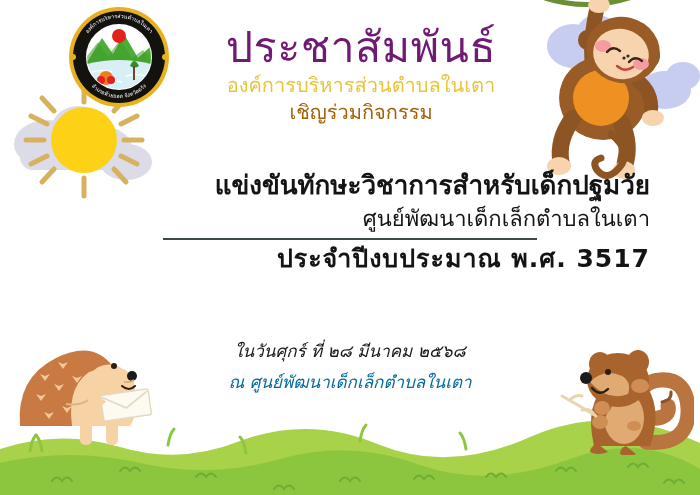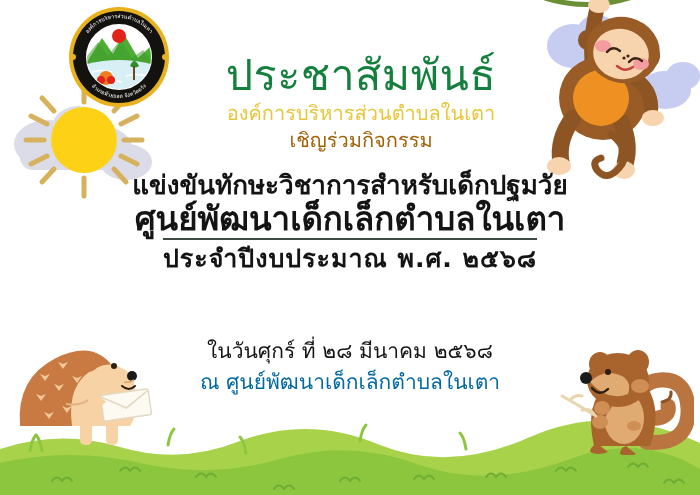--- a/index.html
+++ b/index.html
@@ -65,33 +65,33 @@
     line-height: 27px;
     font-weight: 400;
     white-space: nowrap;
   }
 
   #body-text {
     position: absolute;
     left: 50px;
     top: 168px;
     width: 600px;
-    text-align: center;
+    text-align: right;
   }
   .b-line1 {
     font-size: 26px;
     line-height: 34px;
     font-weight: 700;
     color: #141414;
     white-space: nowrap;
   }
   .b-line2 {
-    font-size: 33px;
+    font-size: 22px;
     line-height: 34px;
-    font-weight: 700;
+    font-weight: 400;
     color: #141414;
     white-space: nowrap;
   }
   .b-rule {
     width: 374px;
     height: 2px;
     background: #3c4a42;
     margin: 2px auto 3px auto;
   }
   .b-line3 {
@@ -104,25 +104,26 @@
   }
 
   #footer-text {
     position: absolute;
     left: 90px;
     top: 336px;
     width: 520px;
     text-align: center;
   }
   .f-line {
-    font-size: 21px;
+    font-size: 17px;
     line-height: 31px;
     font-weight: 400;
     color: #161616;
     white-space: nowrap;
+    font-style: italic;
   }
 </style>
 </head>
 <body>
 
 <div id="poster" style="background: rgb(255, 255, 255);">
 
   <svg class="layer" id="clouds-left" viewBox="0 0 170 120">
     <g fill="#dcdce8">
       <ellipse cx="48" cy="66" rx="34" ry="24"></ellipse>
@@ -319,30 +320,30 @@
       <path d="M16 70 q6 -6 12 -4"></path>
       <path d="M28 80 q8 -2 12 4"></path>
     </g>
 
     <path d="M44 114 q-8 2 -8 8 q8 4 18 0 Z" fill="#a8642c"></path>
     <path d="M72 116 q-6 2 -6 8 q8 4 16 0 Z" fill="#a8642c"></path>
     <ellipse cx="80" cy="96" rx="7" ry="5" fill="#cf8f54"></ellipse>
   </svg>
 
   <div id="header-text">
-    <div class="t-main" style="color: #15803d; margin-top: 28px;">ประชาสัมพันธ์</div>
+    <div class="t-main" style="color: #701a75;">ประชาสัมพันธ์</div>
     <div class="t-sub1" style="color: rgb(231, 198, 59);">องค์การบริหารส่วนตำบลในเตา</div>
     <div class="t-sub2" style="color: #a16207;">เชิญร่วมกิจกรรม</div>
   </div>
 
   <div id="body-text">
     <div class="b-line1" style="color: rgb(20, 20, 20);">แข่งขันทักษะวิชาการสำหรับเด็กปฐมวัย</div>
     <div class="b-line2" style="color: rgb(20, 20, 20);">ศูนย์พัฒนาเด็กเล็กตำบลในเตา</div>
     <div class="b-rule" style="background: rgb(60, 74, 66);"></div>
-    <div class="b-line3" style="color: rgb(20, 20, 20);">ประจำปีงบประมาณ พ.ศ. ๒๕๖๘</div>
+    <div class="b-line3" style="color: rgb(20, 20, 20);">ประจำปีงบประมาณ พ.ศ. 3517</div>
   </div>
 
   <div id="footer-text">
     <div class="f-line" style="color: rgb(22, 22, 22);">ในวันศุกร์ ที่ ๒๘ มีนาคม ๒๕๖๘</div>
     <div class="f-line" style="color: #0369a1;">ณ ศูนย์พัฒนาเด็กเล็กตำบลในเตา</div>
   </div>
 
 </div>
 
 </body></html>

